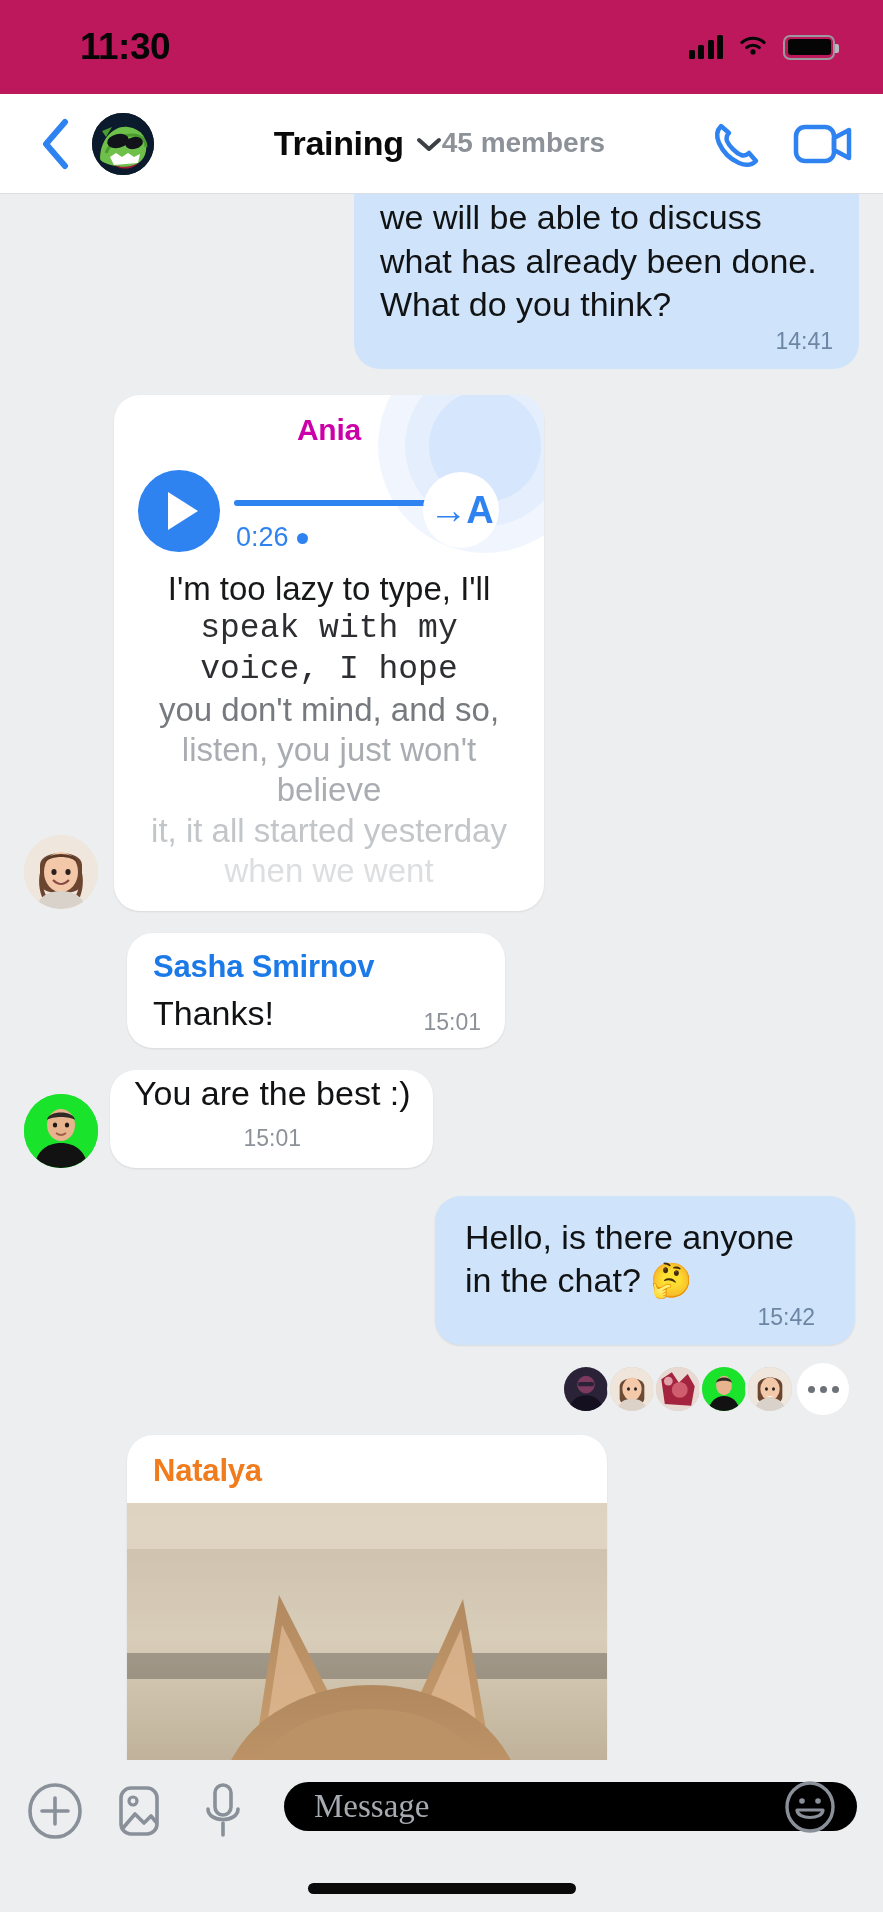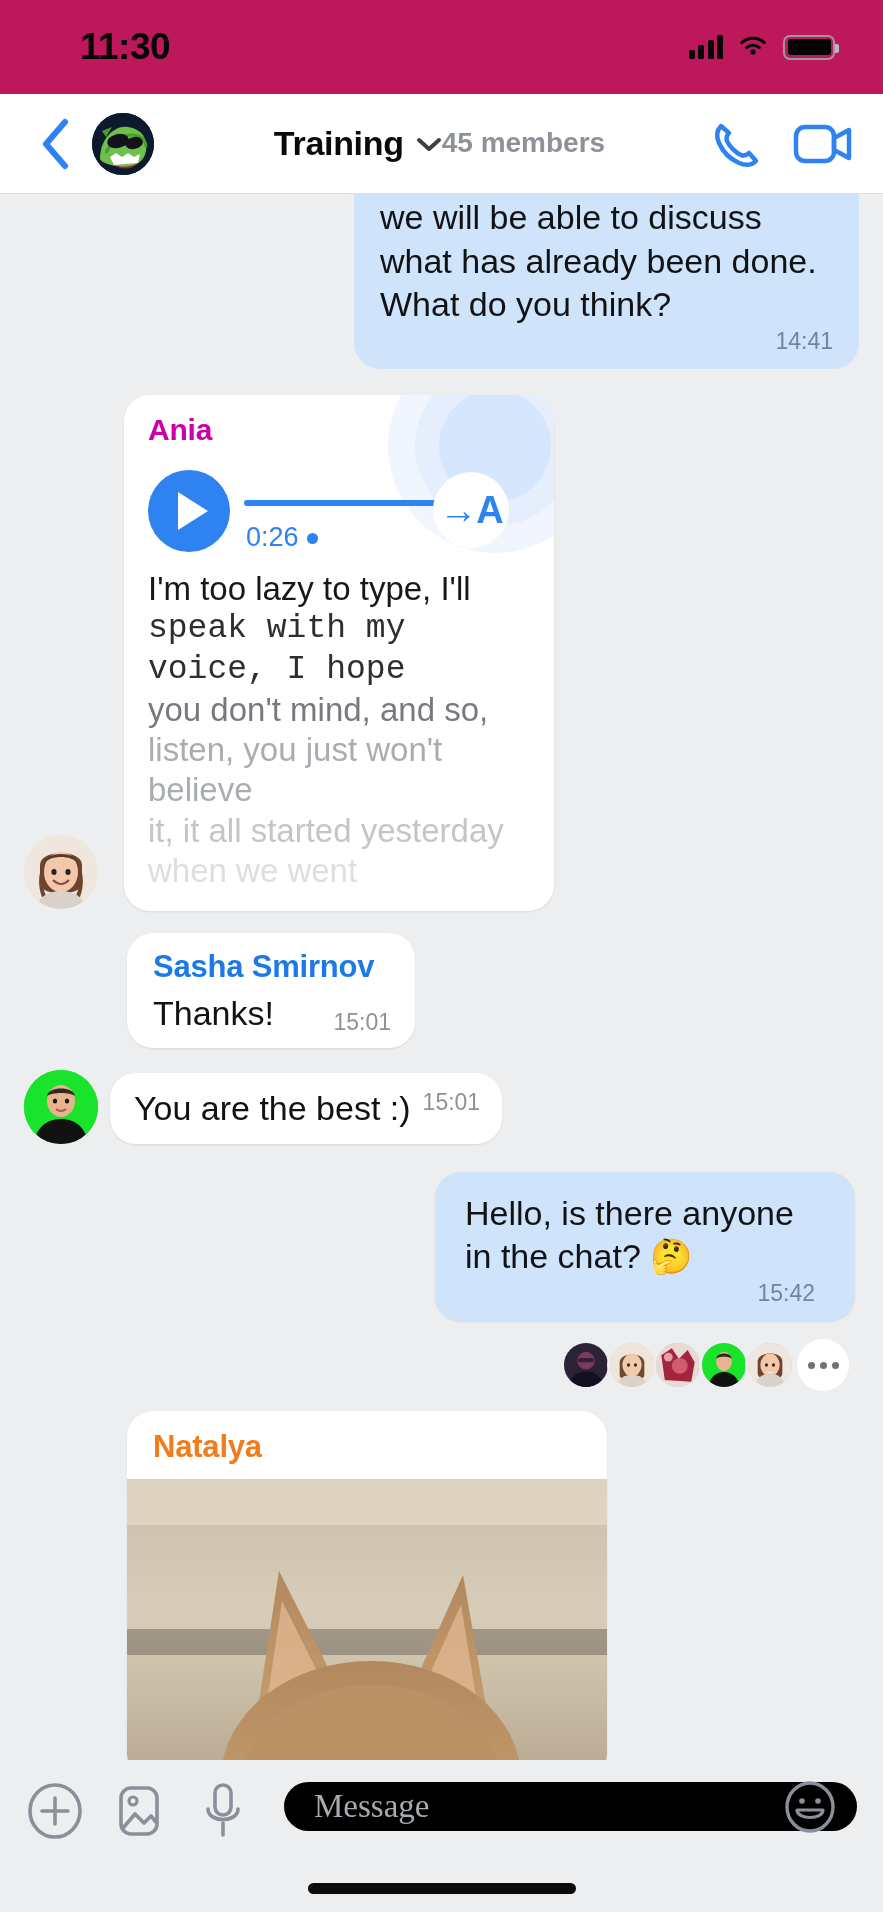--- a/index.html
+++ b/index.html
@@ -154,21 +154,21 @@
     width: 505px;
     background: #cfe4fb;
     border-radius: 26px;
     padding: 18px 26px 14px 26px;
   }
   .clipped-bubble .tail-row {
     display: flex; justify-content: flex-end; margin-top: 2px;
   }
 
   
-  .voice-row { display: flex; align-items: flex-end; gap: 14px; margin-bottom: 22px; }
+  .voice-row { display: flex; align-items: flex-end; gap: 4px; margin-bottom: 22px; text-align: center; }
   .voice-avatar {
     width: 74px; height: 74px;
     border-radius: 50%;
     overflow: hidden;
     flex: 0 0 auto;
     margin-right: 12px;
     margin-bottom: 2px;
     background: #efe7e0;
   }
   .voice-bubble {
@@ -272,21 +272,21 @@
   }
   .transcript .l1 { color: #17181a; }
   .transcript .l2 { color: #2c2e31; font-family: Liberation Mono, monospace; }
   .transcript .l3 { color: #76797d; }
   .transcript .l4 { color: #a9acb0; }
   .transcript .l5 { color: #c3c6c9; }
   .transcript .l6 { color: #dcdee0; }
 
   
   .named-bubble {
-    width: 288px;
+    width: 378px;
     background: #fff;
     border-radius: 26px;
     padding: 16px 24px 14px 26px;
     box-shadow: 0 1px 2px rgba(0,0,0,0.09);
     margin-left: 103px;
     margin-bottom: 22px;
     position: relative;
   }
   .named-bubble .name {
     font-size: 31px;
@@ -312,25 +312,26 @@
     width: 74px; height: 74px;
     border-radius: 50%;
     overflow: hidden;
     flex: 0 0 auto;
     margin-right: 12px;
     background: #18dd2c;
   }
   .inline-bubble {
     background: #fff;
     border-radius: 26px;
-    padding: 16px 22px 16px 24px;
+    padding: 4px 22px 16px 24px;
     box-shadow: 0 1px 2px rgba(0,0,0,0.09);
     display: flex;
-    align-items: flex-start;
+    align-items: center;
     gap: 12px;
+    flex-direction: column;
   }
   .inline-bubble .body { font-size: 34px; color: #111214; }
 
   
   .q-bubble {
     width: 420px;
     background: #cfe4fb;
     border-radius: 26px;
     padding: 20px 40px 14px 30px;
     box-shadow: 0 1px 2px rgba(0,0,0,0.09);

